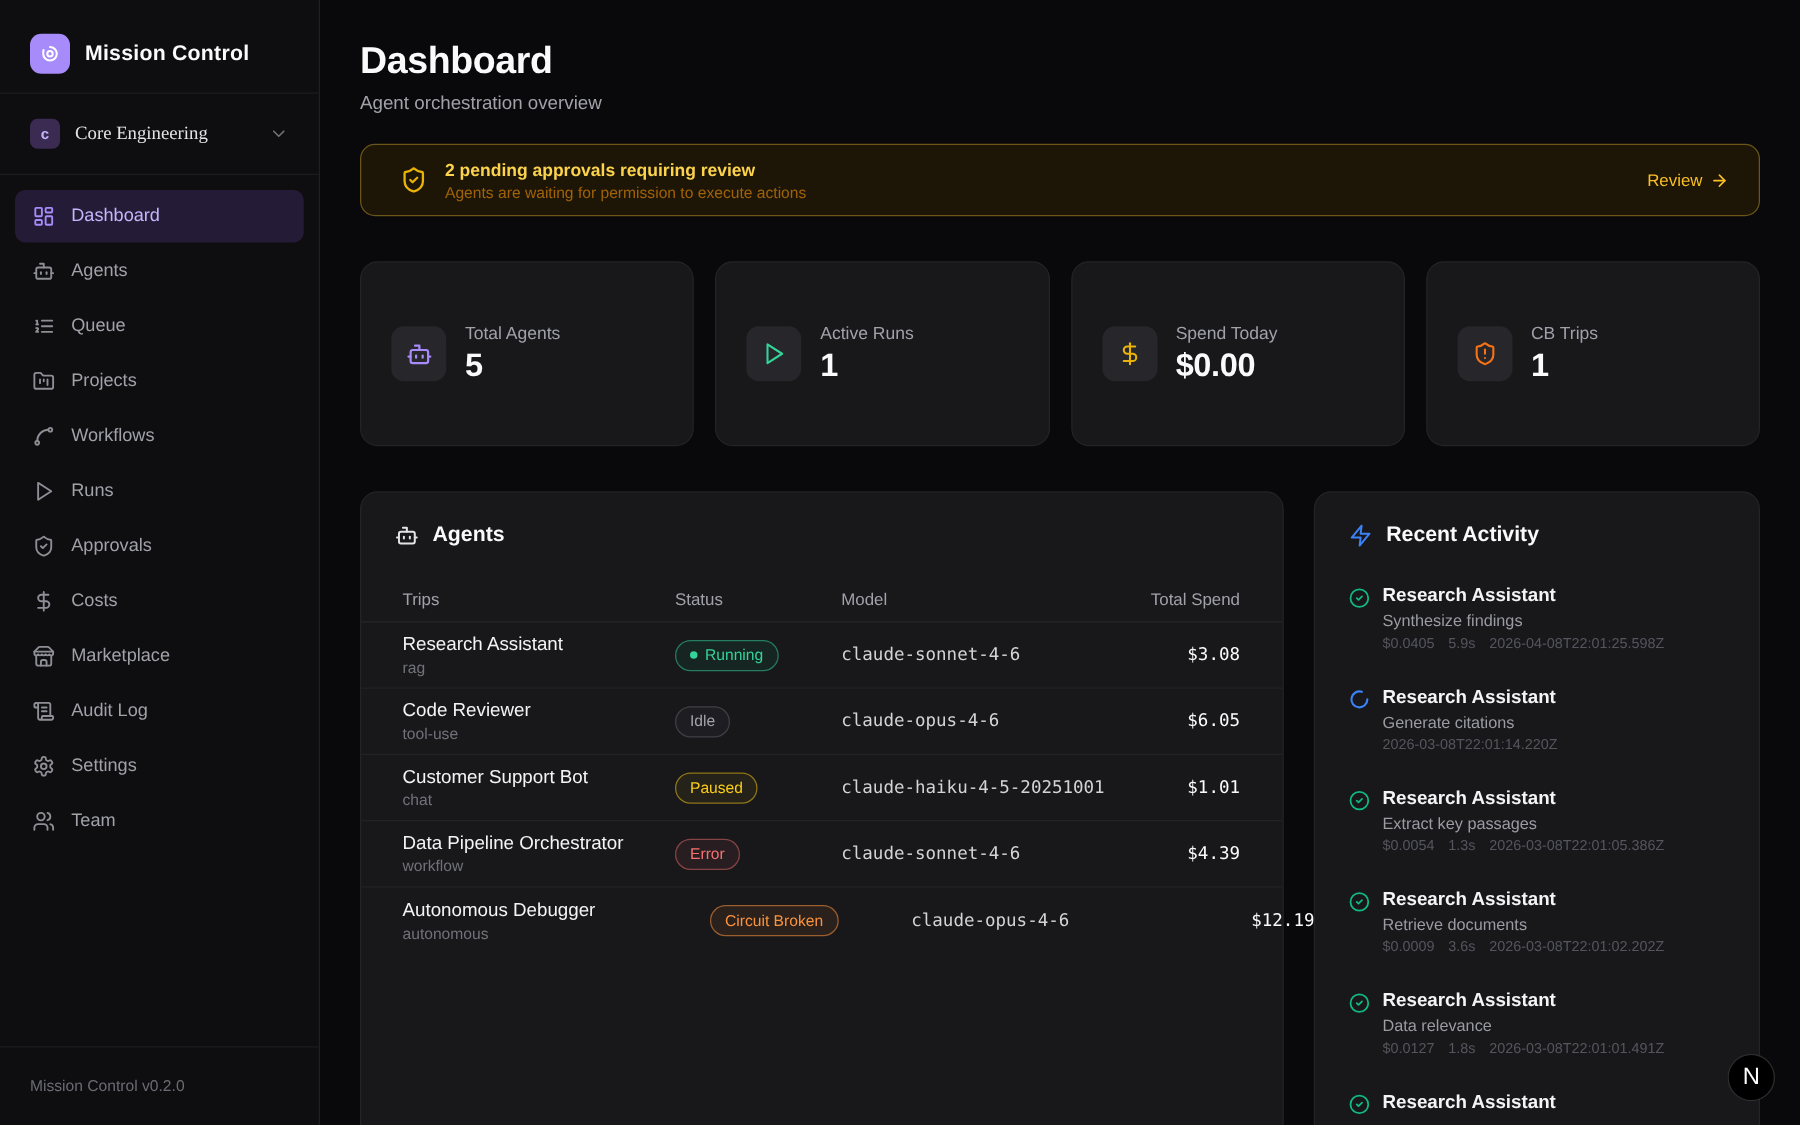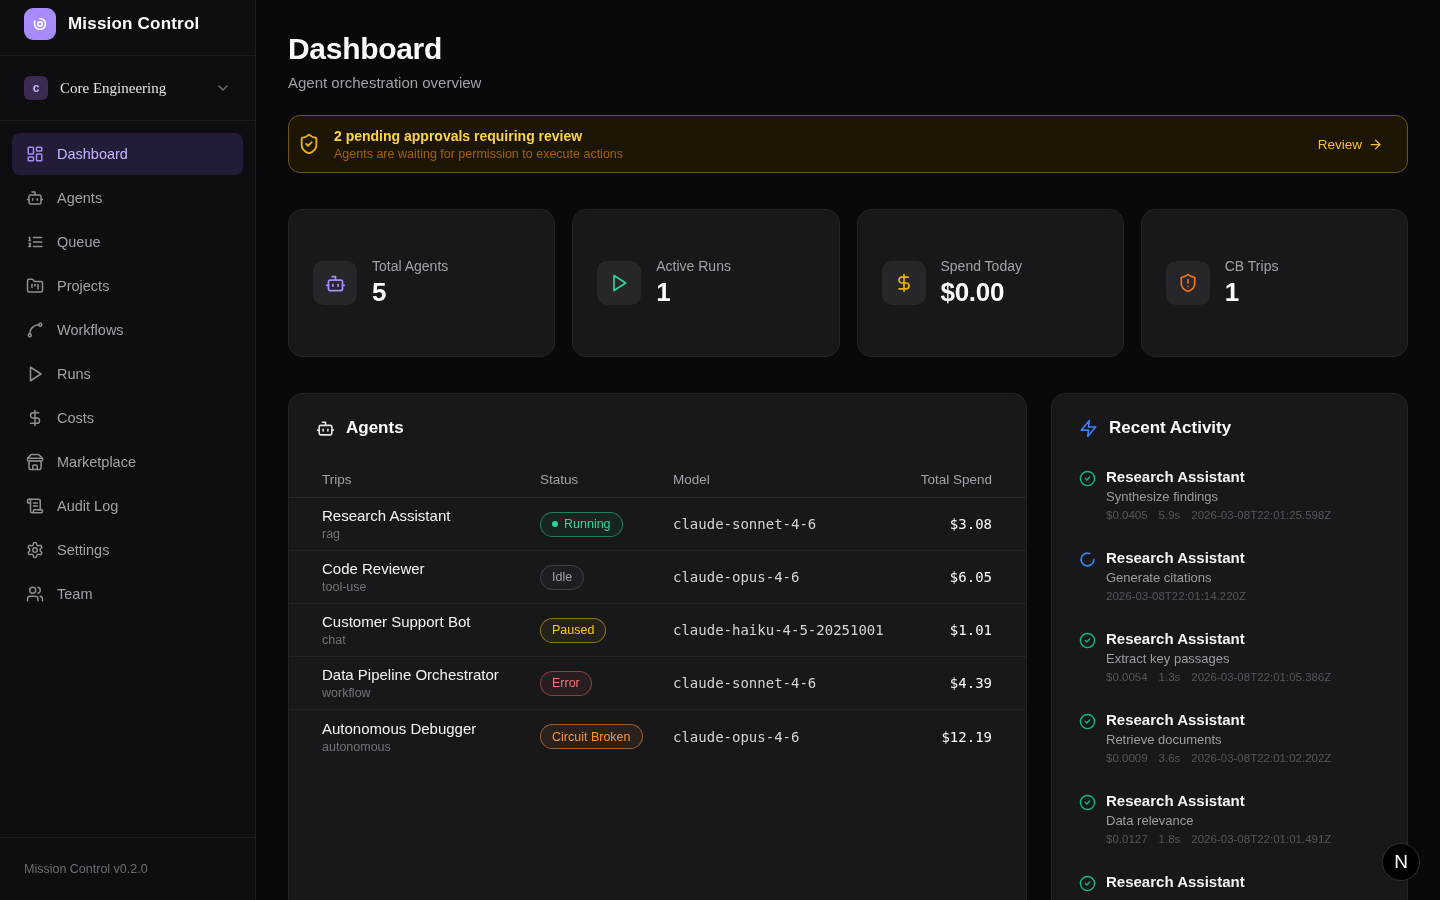--- a/index.html
+++ b/index.html
@@ -14,21 +14,21 @@
 
   
   .sidebar {
     width:256px; min-width:256px; height:900px;
     background:#0e0e10;
     border-right:1px solid #1f1f23;
     display:flex; flex-direction:column;
   }
   .logo-row {
     display:flex; align-items:center; gap:12px;
-    padding:8px 24px 15px 24px;
+    padding:27px 24px 15px 24px;
     border-bottom:1px solid #1c1c20;
   }
   .logo-badge {
     width:32px; height:32px; border-radius:9px;
     background:#a78bfa;
     display:flex; align-items:center; justify-content:center;
   }
   .app-title { font-size:17px; font-weight:700; color:#fafafa; letter-spacing:.2px; }
   .workspace-row {
     display:flex; align-items:center; gap:12px;
@@ -69,21 +69,21 @@
   .page-subtitle { margin-top:8px; font-size:15px; color:#a1a1aa; }
 
   
   .banner {
     margin-top:24px;
     height:58px;
     background:#1d1607;
     border:1px solid #6b5618;
     border-radius:12px;
     display:flex; align-items:center;
-    padding:0 24px 0 9px;
+    padding:0 24px 0 31px;
     gap:14px;
   }
   .banner-icon { color:#eab308; }
   .banner-text { flex:1; }
   .banner-title { font-size:14px; font-weight:600; color:#fcd34d; }
   .banner-sub { font-size:12.5px; color:#a16207; margin-top:3px; }
   .banner-action {
     display:flex; align-items:center; gap:6px;
     color:#fbbf24; font-size:13.5px; font-weight:500; cursor:pointer;
   }
@@ -120,21 +120,21 @@
   
   .tbl { margin-top:20px; }
   .tr {
     display:grid;
     grid-template-columns:218px 133px 244px 1fr;
     align-items:center;
     padding:0 34px 0 33px;
   }
   .tr.head { height:36px; border-bottom:1px solid #27272a; color:#a1a1aa; font-size:13.5px; }
   .tr.row { height:53px; border-bottom:1px solid #222226; }
-  .tr.row:last-child { border-bottom:none; }
+  .tr.row:last-child { border-bottom:none;gap:28px; }
   .c-name .nm { font-size:15px; font-weight:500; color:#f4f4f5; }
   .c-name .tp { font-size:12.5px; color:#71717a; margin-top:3px; }
   .c-spend { text-align:right; font-family:"DejaVu Sans Mono", monospace; font-size:14px; color:#fafafa; }
   .th-spend { text-align:right; }
   .c-model { font-family:"DejaVu Sans Mono", monospace; font-size:14px; color:#d4d4d8; }
 
   .badge {
     display:inline-flex; align-items:center; gap:6px;
     height:25px; padding:4px 11px;
     border-radius:99px; font-size:12.5px; font-weight:500;
@@ -251,20 +251,29 @@
         </span>
       <span>Workflows</span>
     </div>
     <div class="nav-item">
       <span class="nav-ico">
           <svg width="18" height="18" viewBox="0 0 24 24" fill="none" stroke="currentColor" stroke-width="2" stroke-linecap="round" stroke-linejoin="round">
             <polygon points="6 3 20 12 6 21 6 3"></polygon>
           </svg>
         </span>
       <span>Runs</span>
+    </div>
+    <div class="nav-item">
+      <span class="nav-ico">
+          <svg width="18" height="18" viewBox="0 0 24 24" fill="none" stroke="currentColor" stroke-width="2" stroke-linecap="round" stroke-linejoin="round">
+            <path d="M20 13c0 5-3.5 7.5-7.66 8.95a1 1 0 0 1-.67-.01C7.5 20.5 4 18 4 13V6a1 1 0 0 1 1-1c2 0 4.5-1.2 6.24-2.72a1 1 0 0 1 1.52 0C14.51 3.81 17 5 19 5a1 1 0 0 1 1 1z"></path>
+            <path d="m9 12 2 2 4-4"></path>
+          </svg>
+        </span>
+      <span>Approvals</span>
     </div>
     <div class="nav-item">
       <span class="nav-ico">
           <svg width="18" height="18" viewBox="0 0 24 24" fill="none" stroke="currentColor" stroke-width="2" stroke-linecap="round" stroke-linejoin="round">
             <line x1="12" x2="12" y1="2" y2="22"></line>
             <path d="M17 5H9.5a3.5 3.5 0 0 0 0 7h5a3.5 3.5 0 0 1 0 7H6"></path>
           </svg>
         </span>
       <span>Costs</span>
     </div>
@@ -502,21 +511,21 @@
                 <circle cx="12" cy="12" r="10"></circle>
                 <path d="m9 12 2 2 4-4"></path>
               </svg>
             </span>
           <div>
             <div class="act-title">Research Assistant</div>
             <div class="act-sub">Synthesize findings</div>
             <div class="act-meta">
               <span>$0.0405</span>
               <span>5.9s</span>
-              <span>2026-03-08T22:01:25.598Z</span>
+              <span>2026-04-08T22:01:25.598Z</span>
             </div>
           </div>
         </div>
 
         <div class="act-item">
           <span class="act-ico spin">
               <svg width="17" height="17" viewBox="0 0 24 24" fill="none" stroke="currentColor" stroke-width="2.4" stroke-linecap="round">
                 <path d="M21 12a9 9 0 1 1-6.2-8.56"></path>
               </svg>
             </span>

